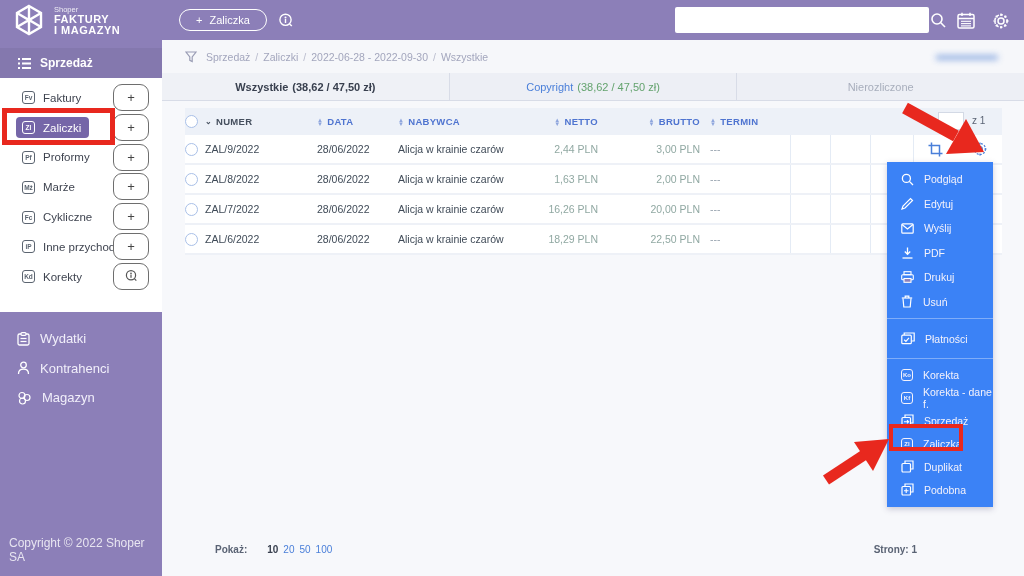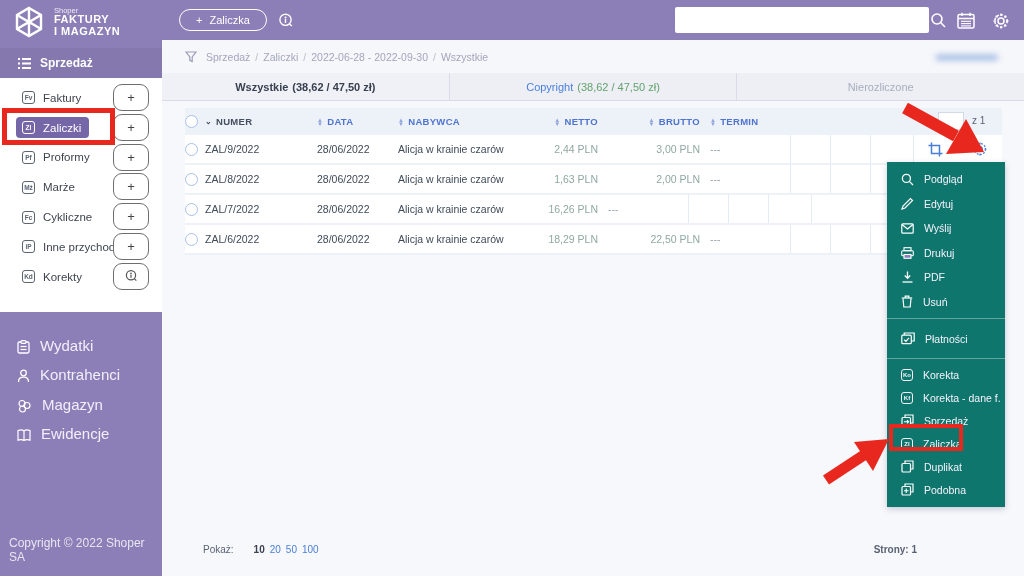--- a/index.html
+++ b/index.html
@@ -1,34 +1,34 @@
 <!DOCTYPE html>
 <html><head>
 <meta charset="utf-8">
 <style>
   * { margin:0; padding:0; box-sizing:border-box; }
   html,body { width:1024px; height:576px; overflow:hidden; }
   body { font-family:"Liberation Sans", sans-serif; background:#f7f8fb; position:relative; }
 
   
   .sidebar { position:absolute; left:0; top:0; width:162px; height:576px; background:#8c7fb8; z-index:2; }
-  .logo { display:flex; align-items:center; gap:8px; padding:7px 0 7px 12px; height:44px; }
+  .logo { display:flex; align-items:flex-end; gap:8px; padding:7px 0 7px 12px; height:44px; }
   .logo-text { color:#fff; line-height:1.05; }
   .logo-small { font-size:7.5px; opacity:.85; display:block; }
   .logo-big { font-size:11px; font-weight:bold; letter-spacing:.5px; display:block; }
   .sprzedaz { display:flex; align-items:center; gap:9px; height:30px; padding-left:18px; background:rgba(0,0,0,.05); color:#fff; font-size:12px; font-weight:bold; margin-top:4px; }
   .side-panel { position:absolute; left:0; top:78px; width:162px; height:234px; background:#ffffff; padding-top:5px; }
   .side-row { position:relative; height:29.8px; display:flex; align-items:center; padding-left:16px; gap:8px; font-size:11.5px; color:#3f4450; }
   .side-row .pill { display:flex; align-items:center; gap:8px; padding:4px 8px 4px 6px; border-radius:4px; }
   .side-row.selected .pill { background:#7566a8; color:#fff; }
   .i-sq { width:13px; height:13px; min-width:13px; border:1px solid currentColor; border-radius:3px; font-size:6.5px; font-weight:bold; display:flex; align-items:center; justify-content:center; color:#5b6470; }
   .side-row.selected .i-sq { color:#fff; }
   .plus-btn { position:absolute; right:13px; top:1px; width:36px; height:27px; background:#fff; border:1px solid #6e6e6e; border-radius:9px; display:flex; align-items:center; justify-content:center; font-size:13px; color:#444; }
   .side-lower { position:absolute; left:0; top:312px; width:162px; bottom:0; padding-top:12px; }
-  .low-row { display:flex; align-items:flex-end; gap:10px; height:29.5px; padding-left:17px; color:#f1effa; font-size:15px; }
+  .low-row { display:flex; align-items:center; gap:10px; height:29.5px; padding-left:17px; color:#f1effa; font-size:13px; }
   .copyright { position:absolute; left:9px; bottom:12px; font-size:12px; color:rgba(255,255,255,.8); }
 
   
   .topbar { position:absolute; left:162px; top:0; width:862px; height:40px; background:#8c7fb8; display:flex; align-items:center; }
   .new-btn { margin-left:17px; display:flex; align-items:center; gap:7px; border:1.5px solid #fff; border-radius:14px; padding:4px 16px; color:#fff; font-size:11px; background:transparent; }
   .help-bubble { margin-left:10px; }
   .search-input { position:absolute; left:513px; top:7px; width:254px; height:26px; border:none; background:#fff; border-radius:2px; padding:0 8px; font-size:11px; }
   .tb-ico { position:absolute; top:12px; }
 
   
@@ -66,28 +66,28 @@
   .sort-desc { margin-right:4px; font-size:8px; color:#454f5e; }
   .circ { width:13px; height:13px; border:1px solid #a9c0e8; border-radius:50%; background:#fff; }
   .money { color:#90a8a2; }
   .dash { color:#9aa5b0; }
   .page-box { position:absolute; left:753px; top:4px; width:26px; height:18px; background:#fff; border:1px solid #d3d9e5; font-size:10px; text-align:center; }
   .page-of { position:absolute; left:787px; top:7px; font-size:10px; color:#5a6374; font-weight:normal; }
   .row-ico { color:#4a7fd9; }
 
   
   .pagefoot { position:absolute; left:185px; top:544px; width:817px; display:flex; font-size:10px; color:#5a6374; }
-  .pf-label { margin-left:18px; font-weight:normal; }
+  .pf-label { margin-left:30px; font-weight:bold; }
   .pf-sizes { margin-left:20px; display:flex; gap:5px; }
   .pf-sizes .cur { color:#39404f; font-weight:bold; }
   .pf-sizes .lnk { color:#4a7fd9; }
   .pf-pages { margin-left:auto; margin-right:85px; font-weight:bold; }
 
   
-  .menu { position:absolute; left:887px; top:162px; width:118px; background:#0f766e; z-index:5; padding:5px 0 6px 0; box-shadow:0 2px 6px rgba(60,50,100,.25); }
+  .menu { position:absolute; left:887px; top:162px; width:106px; background:#3b82f6; z-index:5; padding:5px 0 6px 0; box-shadow:0 2px 6px rgba(60,50,100,.25); }
   .mi { display:flex; align-items:center; gap:10px; padding-left:14px; color:#f4f2fb; font-size:10.5px; height:24.5px; }
   .mi2 { height:23px; }
   .menu hr { border:none; border-top:1px solid rgba(255,255,255,.35); margin:4px 0; }
   .mi .i-sq { color:#f4f2fb; width:12px; height:12px; min-width:12px; font-size:6px; }
   .mi-pay { height:31px; }
 
   
   .redbox1 { position:absolute; left:2px; top:108px; width:113px; height:37px; border:5px solid #e8281e; z-index:10; }
   .redbox2 { position:absolute; left:889px; top:424px; width:74px; height:27px; border:4px solid #e8281e; z-index:10; }
   .arrows { position:absolute; left:0; top:0; width:1024px; height:576px; z-index:11; pointer-events:none; }
@@ -209,26 +209,20 @@
         </svg>
       <span>Kontrahenci</span>
     </div>
     <div class="low-row">
       <svg width="15" height="14" viewBox="0 0 15 14">
           <circle cx="5" cy="4.5" r="3" fill="none" stroke="#fff" stroke-width="1.2"></circle>
           <circle cx="10" cy="6.5" r="3" fill="none" stroke="#fff" stroke-width="1.2"></circle>
           <circle cx="5.5" cy="10" r="3" fill="none" stroke="#fff" stroke-width="1.2"></circle>
         </svg>
       <span>Magazyn</span>
-    </div>
-    <div class="low-row">
-      <svg width="14" height="13" viewBox="0 0 14 13">
-          <path d="M7,2 C5.5,0.8 3,0.8 1,1.6 L1,11.2 C3,10.4 5.5,10.4 7,11.6 C8.5,10.4 11,10.4 13,11.2 L13,1.6 C11,0.8 8.5,0.8 7,2 Z M7,2 L7,11.6" fill="none" stroke="#fff" stroke-width="1.2"></path>
-        </svg>
-      <span>Ewidencje</span>
     </div>
   </div>
 
   <div class="copyright">Copyright © 2022 Shoper SA</div>
 </div>
 
 <div class="topbar">
   <button class="new-btn">
     <span>+</span>
     <span>Zaliczka</span>
@@ -394,20 +388,21 @@
   </div>
 
   <div class="tr trow">
     <div class="td c0">
         <span class="circ"></span>
       </div>
     <div class="td c1">ZAL/7/2022</div>
     <div class="td c2">28/06/2022</div>
     <div class="td c3">Alicja w krainie czarów</div>
     <div class="td c4 money">16,26 PLN</div>
+    <div class="td c5 money">20,00 PLN</div>
     <div class="td c6 dash">---</div>
     <div class="td c7"></div>
       <div class="td c8"></div>
       <div class="td c9"></div>
       <div class="td c10"></div>
   </div>
 
   <div class="tr trow">
     <div class="td c0">
         <span class="circ"></span>
@@ -452,32 +447,32 @@
   </div>
   <div class="mi">
     <svg width="13" height="11" viewBox="0 0 13 11">
         <rect x="0.8" y="0.8" width="11.4" height="9.4" rx="1" fill="none" stroke="#fff" stroke-width="1.2"></rect>
         <path d="M1,1.5 L6.5,6 L12,1.5" fill="none" stroke="#fff" stroke-width="1.2"></path>
       </svg>
     <span>Wyślij</span>
   </div>
   <div class="mi">
     <svg width="13" height="12" viewBox="0 0 13 12">
+        <path d="M6.5,0.5 L6.5,7 M3.8,4.5 L6.5,7.4 L9.2,4.5" fill="none" stroke="#fff" stroke-width="1.3"></path>
+        <line x1="1.5" y1="11" x2="11.5" y2="11" stroke="#fff" stroke-width="1.3"></line>
+      </svg>
+    <span>PDF</span>
+  </div>
+  <div class="mi">
+    <svg width="13" height="12" viewBox="0 0 13 12">
         <rect x="3" y="0.7" width="7" height="3" fill="none" stroke="#fff" stroke-width="1.1"></rect>
         <rect x="0.7" y="3.7" width="11.6" height="5" rx="1" fill="none" stroke="#fff" stroke-width="1.1"></rect>
         <rect x="3" y="7.5" width="7" height="3.8" fill="#8d80ba" stroke="#fff" stroke-width="1.1"></rect>
       </svg>
     <span>Drukuj</span>
-  </div>
-  <div class="mi">
-    <svg width="13" height="12" viewBox="0 0 13 12">
-        <path d="M6.5,0.5 L6.5,7 M3.8,4.5 L6.5,7.4 L9.2,4.5" fill="none" stroke="#fff" stroke-width="1.3"></path>
-        <line x1="1.5" y1="11" x2="11.5" y2="11" stroke="#fff" stroke-width="1.3"></line>
-      </svg>
-    <span>PDF</span>
   </div>
   <div class="mi">
     <svg width="12" height="13" viewBox="0 0 12 13">
         <path d="M2,3.5 L2.8,12 L9.2,12 L10,3.5" fill="none" stroke="#fff" stroke-width="1.2"></path>
         <line x1="0.8" y1="3" x2="11.2" y2="3" stroke="#fff" stroke-width="1.2"></line>
         <path d="M4.2,3 L4.2,1.2 L7.8,1.2 L7.8,3" fill="none" stroke="#fff" stroke-width="1.2"></path>
       </svg>
     <span>Usuń</span>
   </div>
   <hr>

